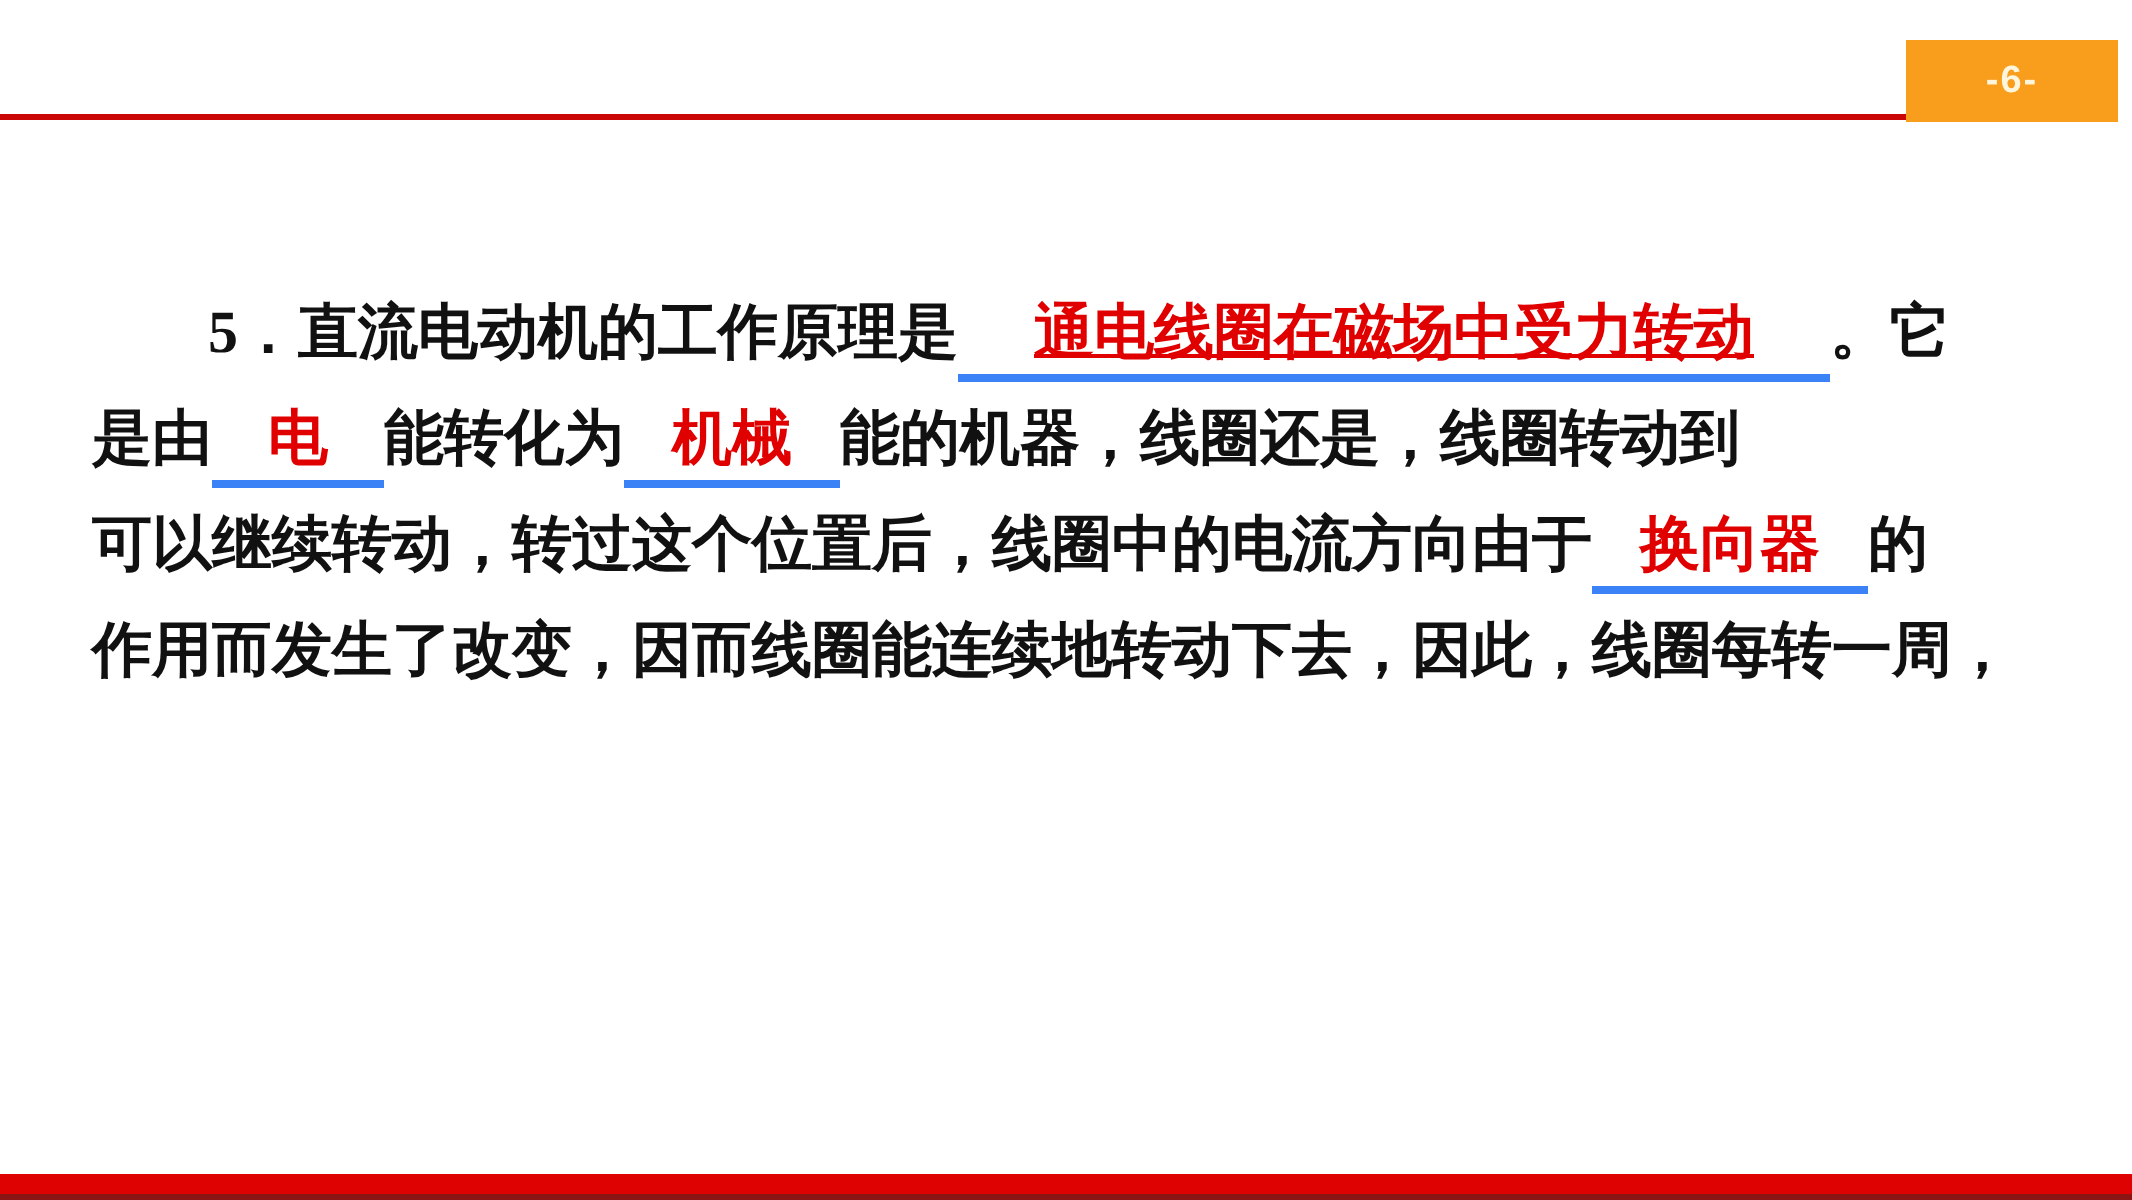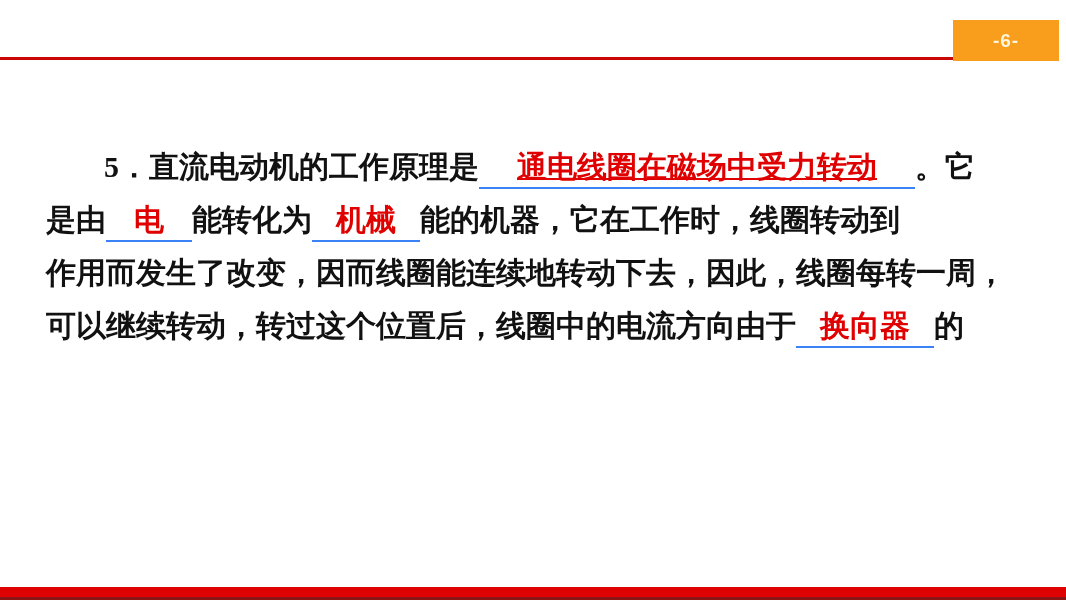--- a/index.html
+++ b/index.html
@@ -32,21 +32,21 @@
   }
   .content{
     position:absolute;left:46px;top:140px;width:990px;
     font-size:30px;font-weight:bold;color:#111;
     line-height:53px;
   }
   .line{white-space:nowrap;height:53px;}
   .indent{padding-left:58px;}
   .blank{
     display:inline-block;
-    border-bottom:2px solid #3b82f6;
+    border-bottom:4px solid #3b82f6;
     text-align:center;
     vertical-align:baseline;
     line-height:40px;
   }
   .blank.empty{
     width:72px;height:34px;vertical-align:-6px;
   }
   .ans{color:#e00000;}
   .ans.u{text-decoration:underline;text-decoration-thickness:2px;}
   .w1{padding:0 38px;}
@@ -69,30 +69,30 @@
     <span>-6-</span>
   </div>
 
   <div class="content">
 
     <div class="line indent">
       <span class="t">5．直流电动机的工作原理是</span><span class="blank w1"><span class="ans u">通电线圈在磁场中受力转动</span></span><span class="t">。它</span>
     </div>
 
     <div class="line">
-      <span class="t">是由</span><span class="blank w2"><span class="ans">电</span></span><span class="t">能转化为</span><span class="blank w3"><span class="ans">机械</span></span><span class="t">能的机器，它在工作时，线圈转动到</span>
+      <span class="t">是由</span><span class="blank w2"><span class="ans">电</span></span><span class="t">能转化为</span><span class="blank w3"><span class="ans">机械</span></span><span class="t">能的机器，线圈还是，线圈转动到</span>
     </div>
 
 
     <div class="line">
-      <span class="t">作用而发生了改变，因而线圈能连续地转动下去，因此，线圈每转一周，</span>
+      <span class="t">可以继续转动，转过这个位置后，线圈中的电流方向由于</span><span class="blank w3"><span class="ans">换向器</span></span><span class="t">的</span>
     </div>
 
     <div class="line">
-      <span class="t">可以继续转动，转过这个位置后，线圈中的电流方向由于</span><span class="blank w3"><span class="ans">换向器</span></span><span class="t">的</span>
+      <span class="t">作用而发生了改变，因而线圈能连续地转动下去，因此，线圈每转一周，</span>
     </div>
 
 
   </div>
 
   <div class="bottom-bar"></div>
 
 </div>
 
 </body></html>

